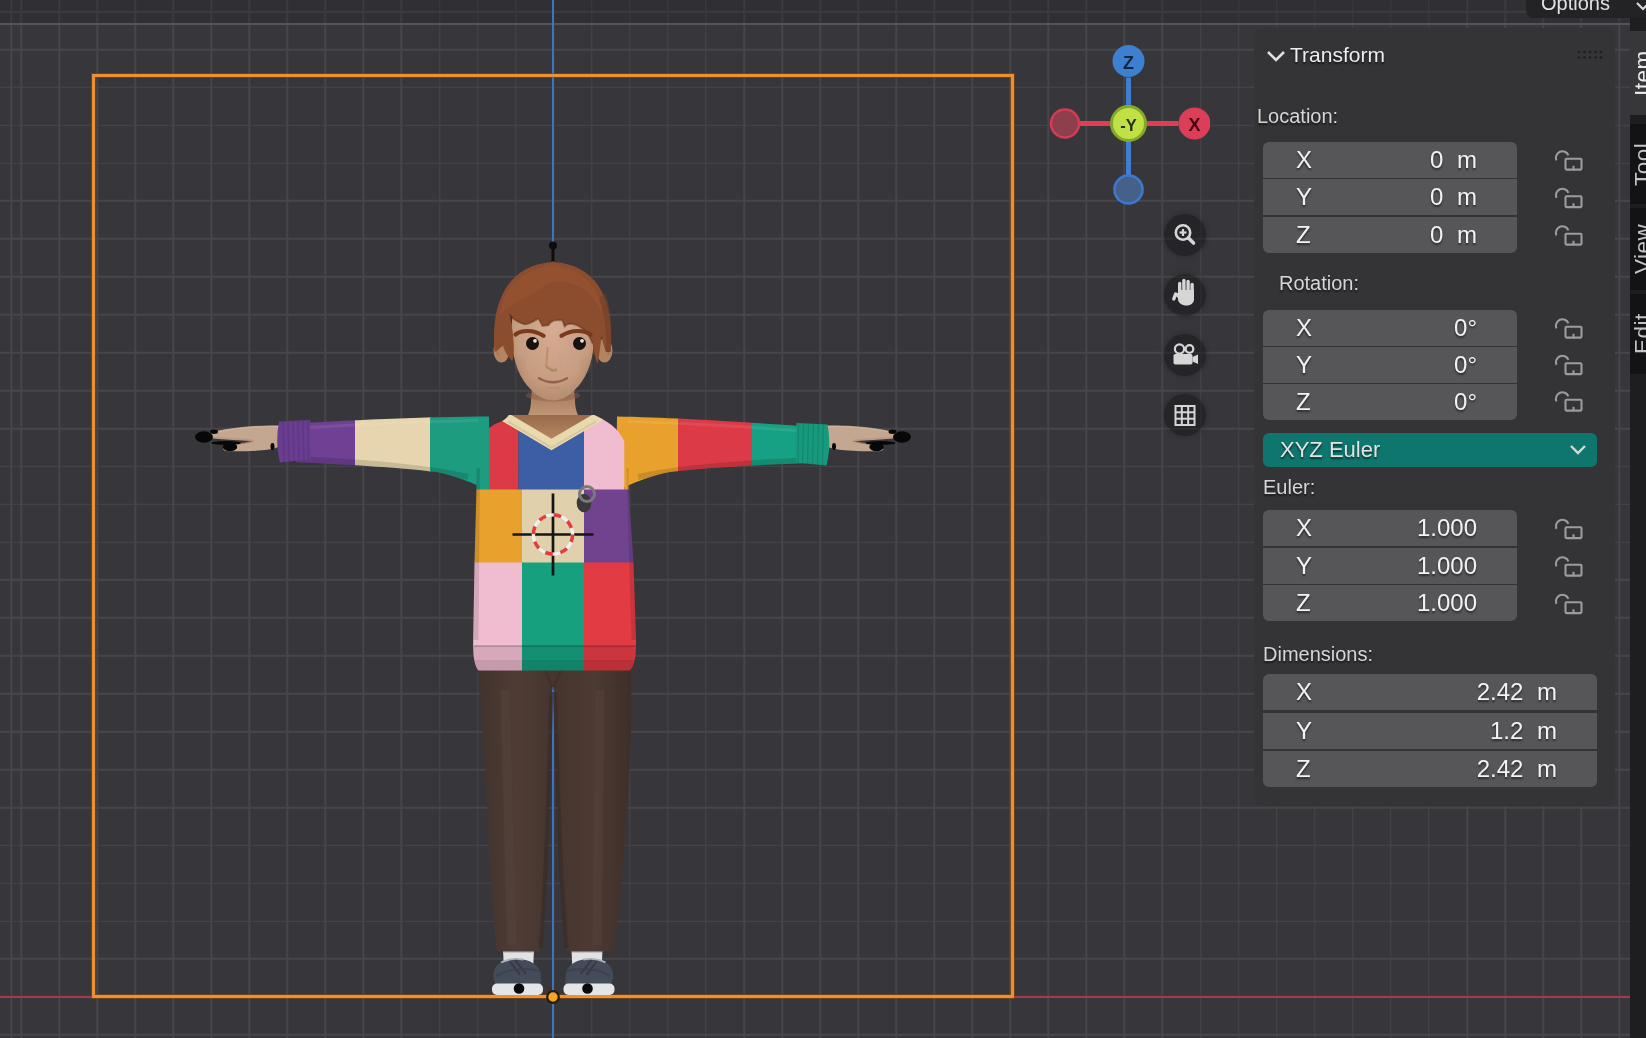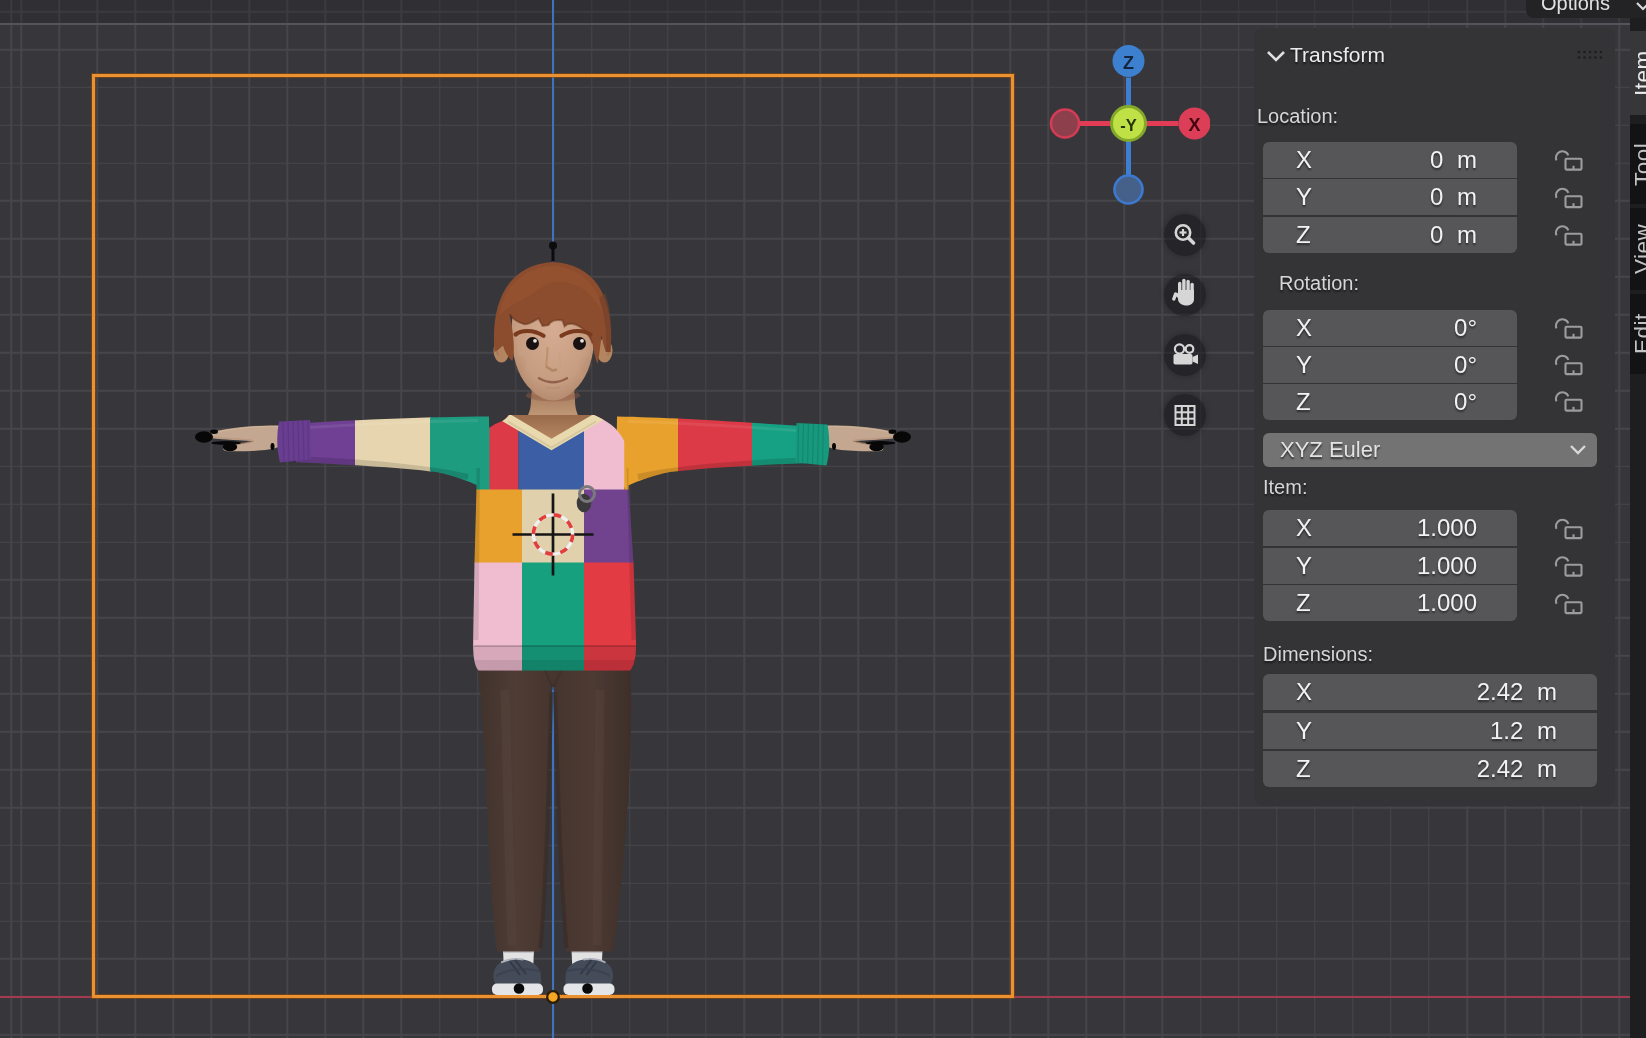--- a/index.html
+++ b/index.html
@@ -21,21 +21,21 @@
   .plabel{position:absolute;color:#d6d6d6;font-size:20px;
           text-shadow:0 1.5px 2px rgba(0,0,0,0.55);}
   .prow{position:absolute;left:9px;width:254px;height:36px;background:#565659;
         color:#f2f2f2;font-size:24px;line-height:36px;
         text-shadow:0 1.5px 2px rgba(0,0,0,0.5);}
   .prow .k{position:absolute;left:33px;}
   .prow .v{position:absolute;right:40px;word-spacing:7px;}
   .wide{width:334px;height:36px;line-height:36px;}
   .rtop{border-radius:6px 6px 0 0;}
   .rbot{border-radius:0 0 6px 6px;}
-  #dropdown{position:absolute;left:9px;top:404.5px;width:334px;height:34px;background:#737373;
+  #dropdown{position:absolute;left:9px;top:404.5px;width:334px;height:34px;background:#0f766e;
             border-radius:6px;color:#e2e2e2;font-size:22px;line-height:34px;
             text-shadow:0 1.5px 2px rgba(0,0,0,0.6);}
   #hdr{position:absolute;left:36px;top:15px;color:#ececec;font-size:21px;
        text-shadow:0 1.5px 2px rgba(0,0,0,0.6);}
   
   #tabstrip{left:1630px;top:18px;width:16px;height:1020px;background:#1e1e21;}
   .tab{position:absolute;left:0;width:16px;color:#c3c3c3;font-size:22.5px;letter-spacing:0.5px;
        writing-mode:vertical-rl;transform:rotate(180deg);text-align:center;
        background:#131316;}
   #tabItem{top:13px;height:84px;background:#37373a;color:#ececec;}
@@ -383,21 +383,21 @@
       <span class="v">0°</span>
     </div>
 
     <div id="dropdown">
       <span style="position:absolute;left:17px;">XYZ Euler</span>
       <svg style="position:absolute;right:10px;top:11px" width="18" height="12" viewBox="0 0 18 12">
         <polyline points="2,2 9,9 16,2" fill="none" stroke="#d8d8d8" stroke-width="2.4"></polyline>
       </svg>
     </div>
 
-    <div class="plabel" style="left:9px;top:448px;">Item:</div>
+    <div class="plabel" style="left:9px;top:448px;">Euler:</div>
     <div class="prow rtop" style="top:482px;">
       <span class="k">X</span>
       <span class="v">1.000</span>
     </div>
     <div class="prow" style="top:519.5px;">
       <span class="k">Y</span>
       <span class="v">1.000</span>
     </div>
     <div class="prow rbot" style="top:557px;">
       <span class="k">Z</span>

